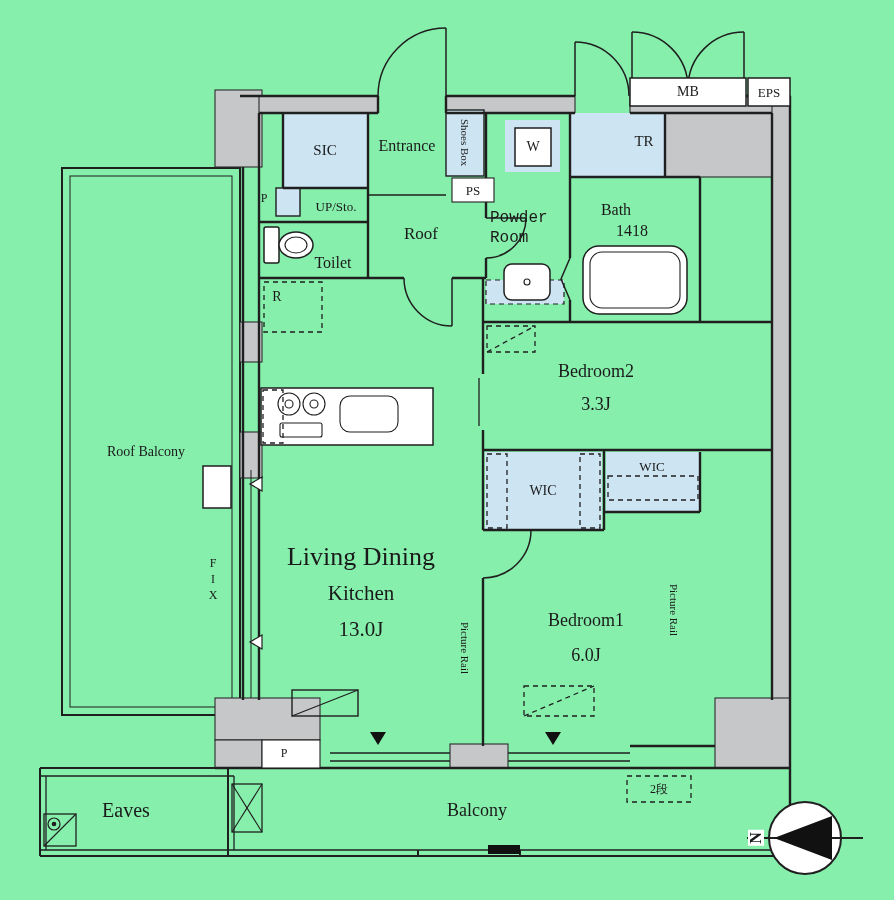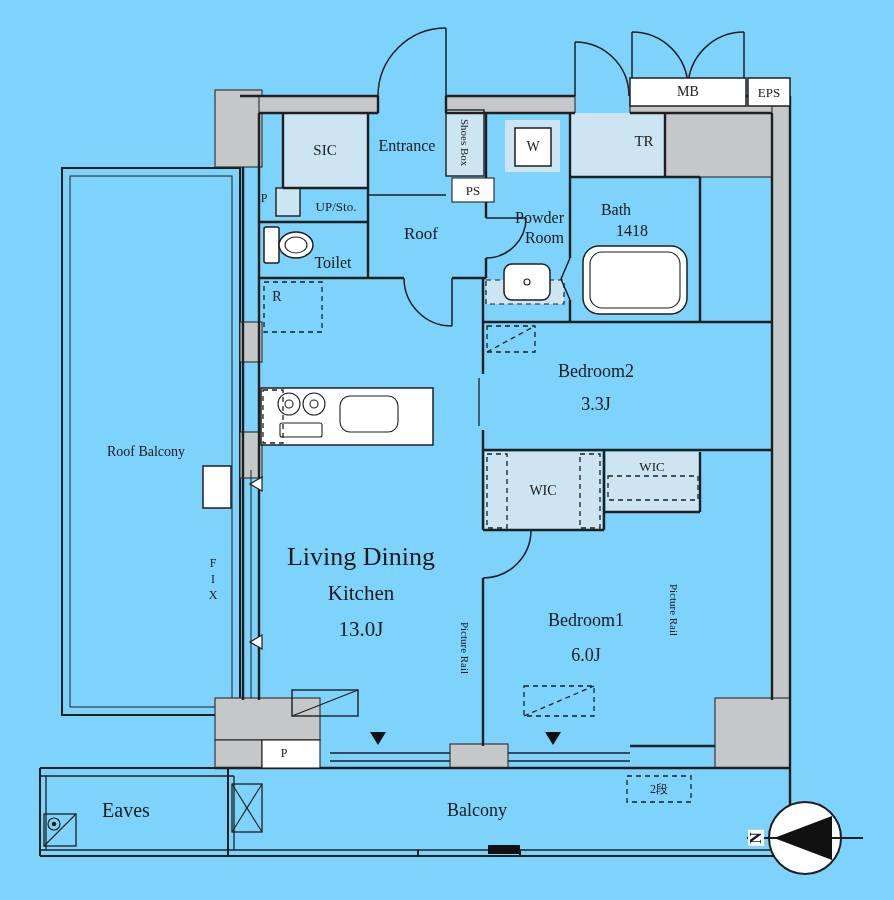--- a/index.html
+++ b/index.html
@@ -1,22 +1,22 @@
 <!DOCTYPE html>
 <html><head>
 <meta charset="utf-8">
 <style>
   html,body{margin:0;padding:0;background:#ffffff;}
-  .plan{position:relative;width:894px;height:900px;background:#7dd3fc;overflow:hidden;
+  .plan{position:relative;width:894px;height:900px;background:#86efac;overflow:hidden;
         font-family:"Liberation Serif","DejaVu Serif",serif;}
   .plan svg{position:absolute;left:0;top:0;}
   .lbl{position:absolute;transform:translate(-50%,-50%);color:#1a1a1a;
        font-family:"Liberation Serif","DejaVu Serif",serif;
        white-space:nowrap;line-height:1;z-index:5;}
-  .wrap{white-space:normal;text-align:right;line-height:1.25;}
+  .wrap{white-space:normal;text-align:left;line-height:1.25;font-family:Liberation Mono, monospace;}
   .v{writing-mode:vertical-rl;}
   .v2{writing-mode:vertical-lr;white-space:normal;line-height:1.15;}
   .vu{writing-mode:vertical-rl;text-orientation:upright;letter-spacing:2px;}
   .rot{transform:translate(-50%,-50%) rotate(-90deg);background:#fff;padding:0 2px;}
   
   .wall line{stroke:#1f1f1f;stroke-width:2.4;}
   .thin line, .thin rect, .thin path, .thin polyline{stroke:#1f1f1f;stroke-width:1.3;fill:none;}
   .door path, .door line, .door polyline{stroke:#1f1f1f;stroke-width:1.5;fill:none;}
   .dash rect, .dash line{stroke:#1f1f1f;stroke-width:1.3;fill:none;stroke-dasharray:5 4;}
   .grayg rect{fill:#c5c7c9;stroke:#2a2a2a;stroke-width:1.1;}

